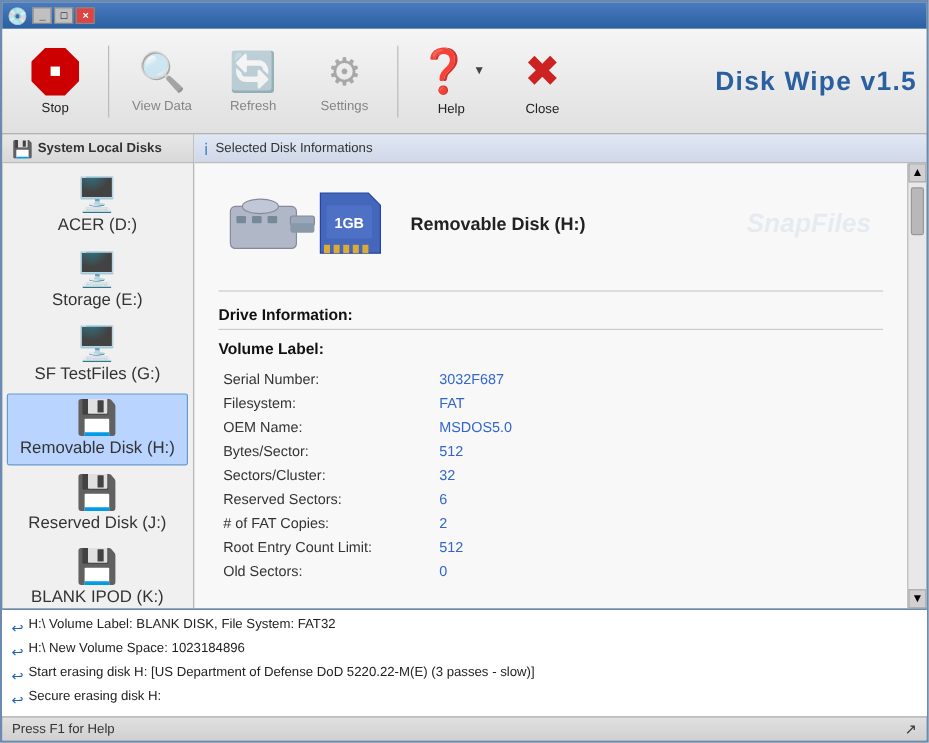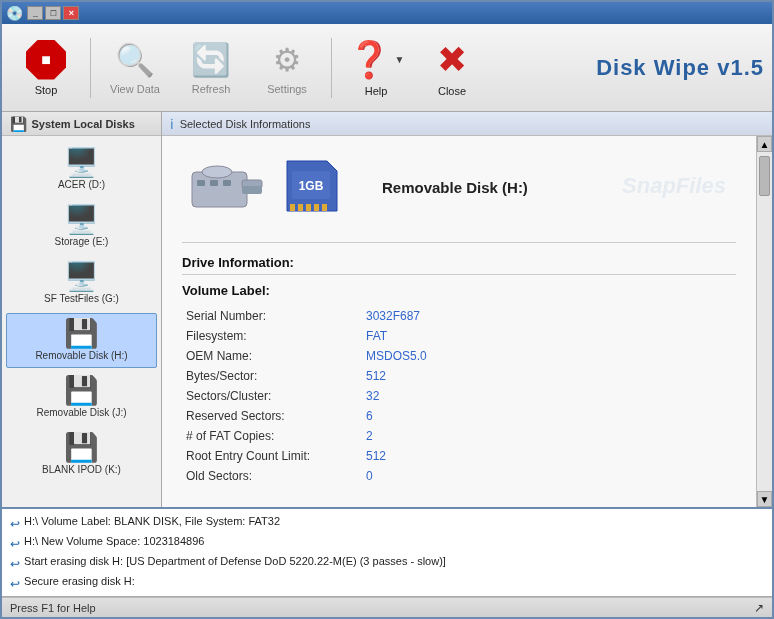--- a/index.html
+++ b/index.html
@@ -123,21 +123,21 @@
       flex-direction: column;
       align-items: center;
       padding: 6px 4px;
       cursor: pointer;
       border: 1px solid transparent;
       margin: 2px 4px;
       border-radius: 2px;
     }
     .disk-item.selected { background: #b8d4ff; border-color: #6699cc; }
     .disk-icon { font-size: 28px; color: #888; line-height: 1; }
-    .disk-label { font-size: 10px; color: #333; text-align: center; margin-top: 2px; }
+    .disk-label { font-size: 14px; color: #333; text-align: center; margin-top: 2px; }
 
     
     .right-panel {
       flex: 1;
       background: #f8f8f8;
       display: flex;
       flex-direction: column;
     }
     .info-header {
       background: linear-gradient(to bottom, #e0e8f5, #d0d8e8);
@@ -155,21 +155,20 @@
     .disk-info-area {
       padding: 16px 20px;
       flex: 1;
       overflow-y: auto;
     }
 
     .disk-visual {
       display: flex;
       align-items: center;
       margin-bottom: 20px;
-      gap: 20px;
     }
     .disk-title {
       font-size: 15px;
       font-weight: bold;
       color: #222;
     }
 
     .info-section-title {
       font-size: 13px;
       font-weight: bold;
@@ -353,21 +352,21 @@
           <span class="disk-label">SF TestFiles (G:)</span>
         </div>
 
         <div class="disk-item selected">
           <span class="disk-icon">💾</span>
           <span class="disk-label">Removable Disk (H:)</span>
         </div>
 
         <div class="disk-item">
           <span class="disk-icon">💾</span>
-          <span class="disk-label">Removable Disk (J:)</span>
+          <span class="disk-label">Reserved Disk (J:)</span>
         </div>
 
         <div class="disk-item">
           <span class="disk-icon">💾</span>
           <span class="disk-label">BLANK IPOD (K:)</span>
         </div>
 
       </div>
     </div>
 

